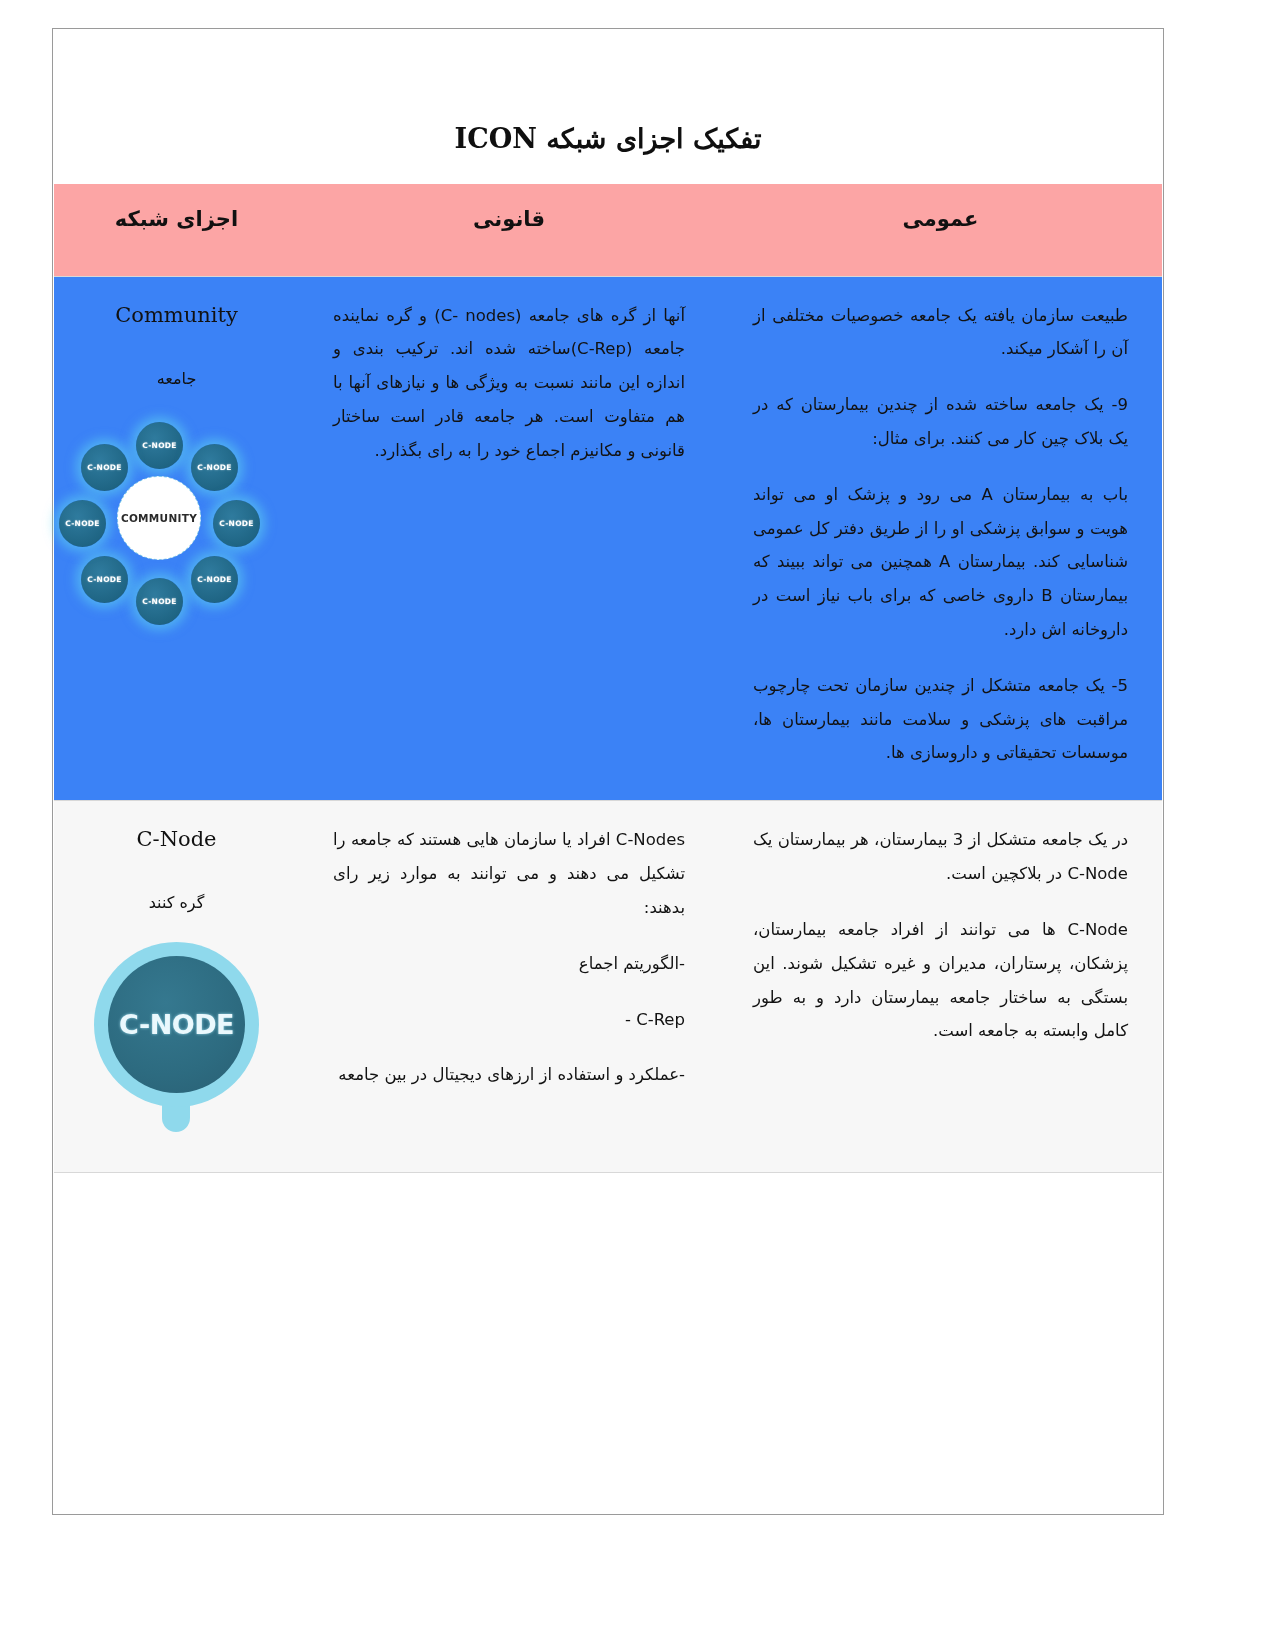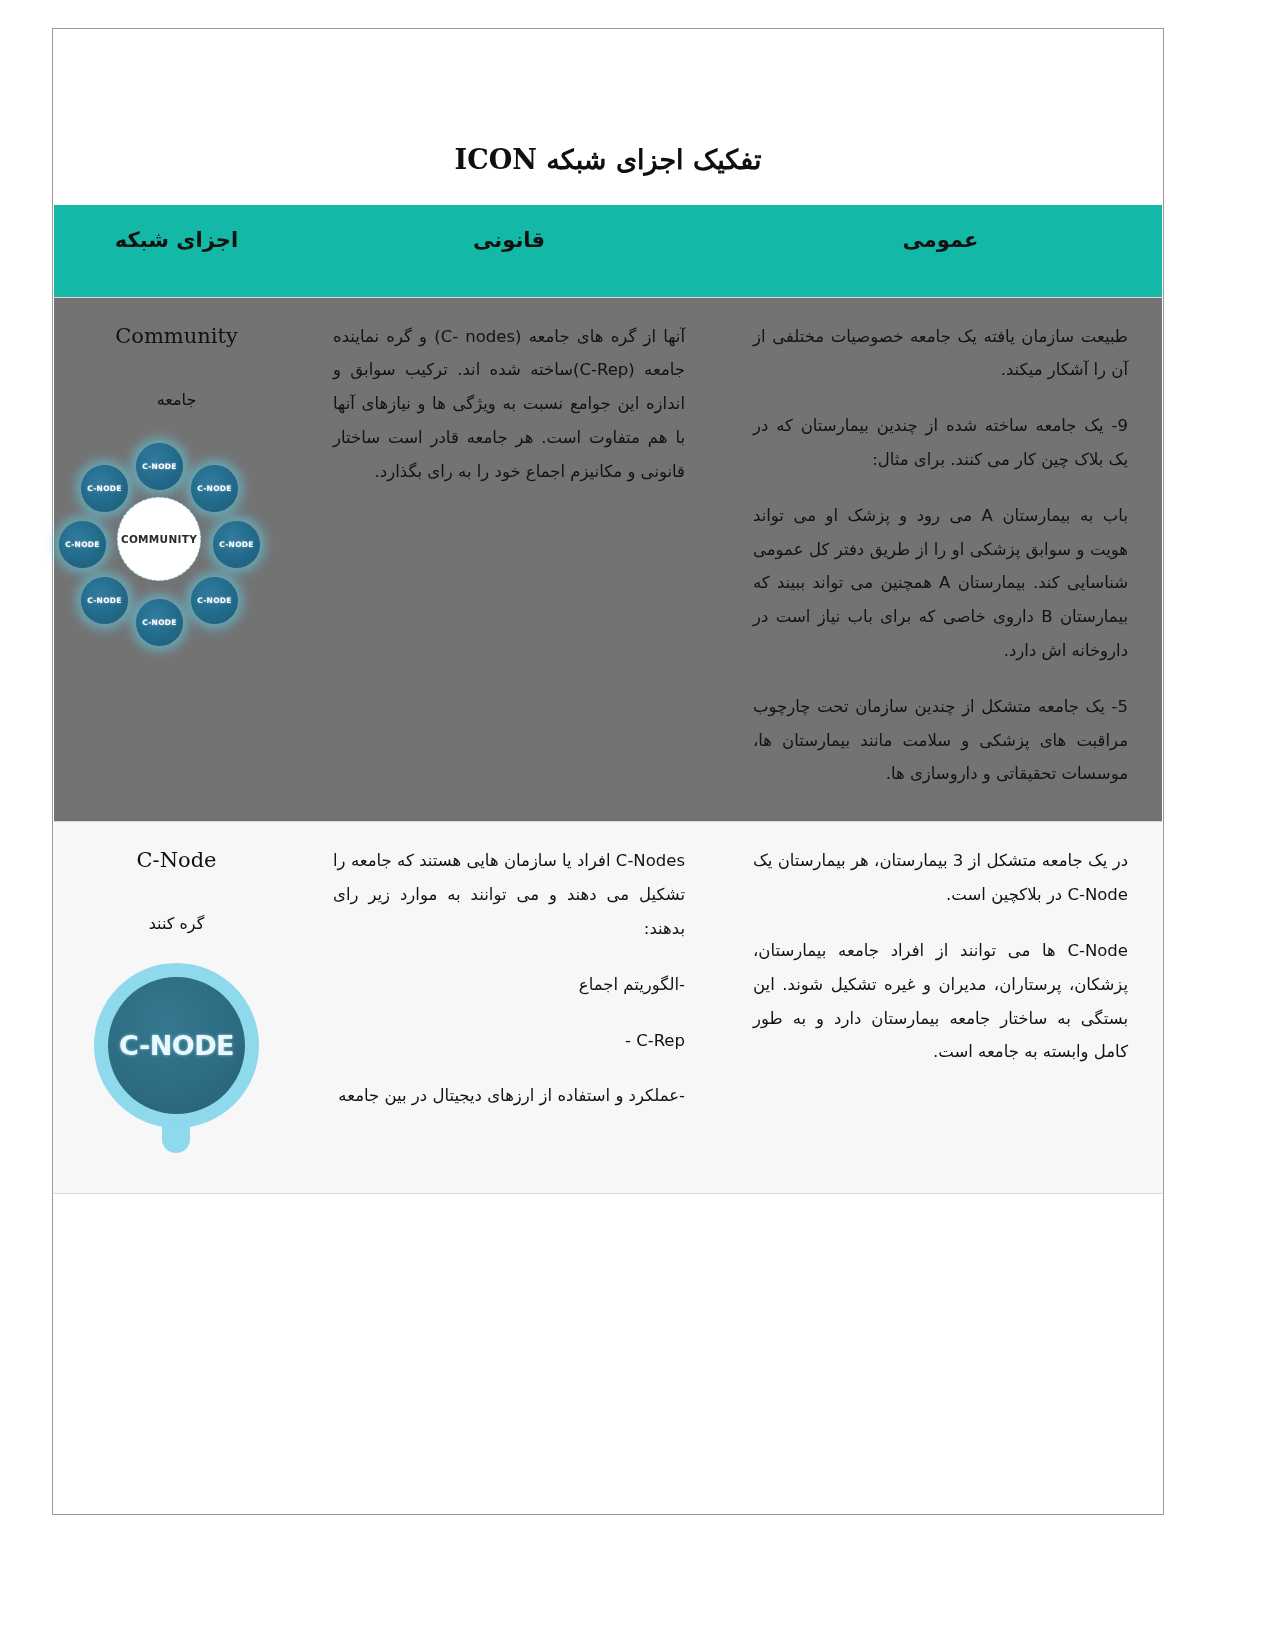--- a/index.html
+++ b/index.html
@@ -41,21 +41,21 @@
     font-weight: 400;
     color: rgba(0,0,0,0.16);
     letter-spacing: -2px;
     white-space: nowrap;
     direction: ltr;
   }
 
   
   .content {
     position: absolute;
-    left: 54px; top: 44px;
+    left: 54px; top: 23px;
     width: 1108px;
     z-index: 10;
   }
 
   .doc-title {
     text-align: center;
     font-family: "DejaVu Serif", "Liberation Serif", serif;
     font-size: 27px;
     font-weight: bold;
     color: #0f0f0f;
@@ -64,21 +64,21 @@
     direction: rtl;
   }
 
   table.main-table {
     width: 1108px;
     border-collapse: collapse;
     table-layout: fixed;
   }
 
   table.main-table thead th {
-    background: #14b8a6;
+    background: #fca5a5;
     height: 92px;
     vertical-align: middle;
     font-family: "DejaVu Sans", "Liberation Sans", sans-serif;
     font-size: 21px;
     font-weight: bold;
     color: #111;
     text-align: center;
     border: none;
     padding: 0 10px 22px 10px;
   }
@@ -87,21 +87,21 @@
   col.col-example { width: 443px; }
   col.col-desc    { width: 420px; }
   col.col-comp    { width: 245px; }
 
   table.main-table tbody td {
     vertical-align: top;
     padding: 22px 34px 30px 34px;
     border-bottom: 1px solid #d8d8d8;
     border-top: 1px solid #d8d8d8;
   }
-  tr.row-community td { background: #737373; }
+  tr.row-community td { background: #3b82f6; }
   tr.row-cnode td { background: #f7f7f7; }
 
   .rtl-par {
     direction: rtl;
     text-align: justify;
     text-align-last: right;
     font-family: "DejaVu Sans", "Liberation Sans", sans-serif;
     font-size: 16.5px;
     line-height: 2.05;
     color: #121212;
@@ -239,21 +239,21 @@
       <tr class="row-community">
 
         <td>
           <p class="rtl-par">طبیعت سازمان یافته یک جامعه خصوصیات مختلفی از آن را آشکار میکند.</p>
           <p class="rtl-par">9-   یک جامعه ساخته شده از چندین بیمارستان که در یک بلاک چین کار می کنند. برای مثال:</p>
           <p class="rtl-par">باب به بیمارستان A می رود و پزشک او می تواند هویت و سوابق پزشکی او را از طریق دفتر کل عمومی شناسایی کند. بیمارستان A همچنین می تواند ببیند که بیمارستان B داروی خاصی که برای باب نیاز است در داروخانه اش دارد.</p>
           <p class="rtl-par">5-   یک جامعه متشکل از چندین سازمان تحت چارچوب مراقبت های پزشکی و سلامت مانند بیمارستان ها، موسسات تحقیقاتی و داروسازی ها.</p>
         </td>
 
         <td>
-          <p class="rtl-par">آنها از گره های جامعه  (C- nodes) و گره نماینده جامعه (C-Rep)ساخته شده اند. ترکیب سوابق و اندازه این جوامع نسبت به ویژگی ها و نیازهای آنها با هم متفاوت است. هر جامعه قادر است ساختار قانونی و مکانیزم اجماع خود را به رای بگذارد.</p>
+          <p class="rtl-par">آنها از گره های جامعه  (C- nodes) و گره نماینده جامعه (C-Rep)ساخته شده اند. ترکیب بندی و اندازه این مانند نسبت به ویژگی ها و نیازهای آنها با هم متفاوت است. هر جامعه قادر است ساختار قانونی و مکانیزم اجماع خود را به رای بگذارد.</p>
         </td>
 
         <td class="comp-cell">
           <div class="comp-title-en">Community</div>
           <div class="comp-title-fa">جامعه</div>
 
           <div class="community-graphic">
             <div class="cg-node" style="left:81px;  top:4px;">
                 <span>C-NODE</span>
               </div>

